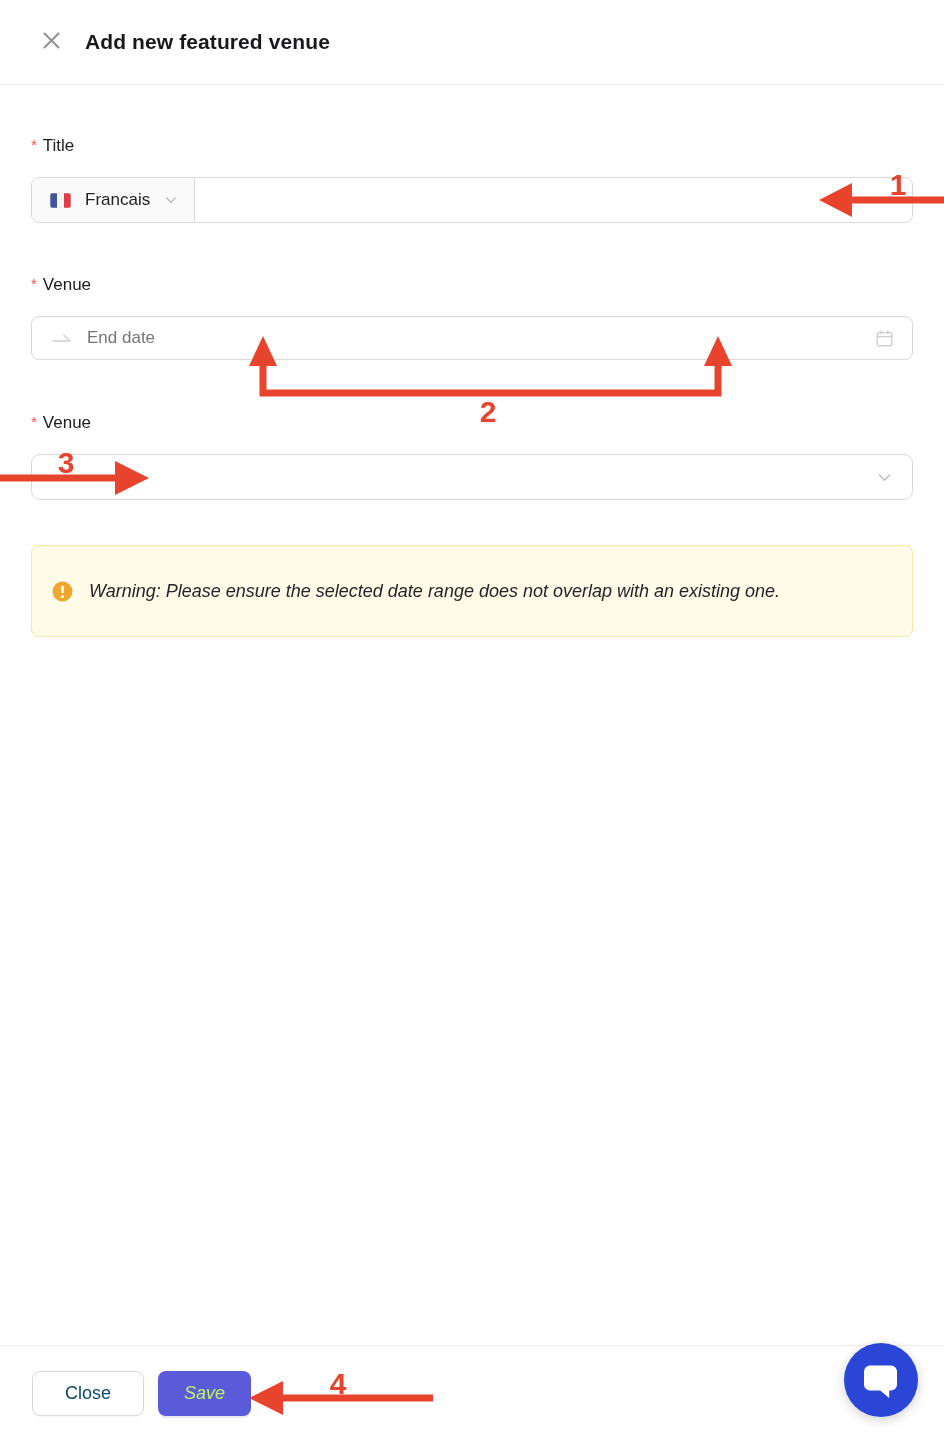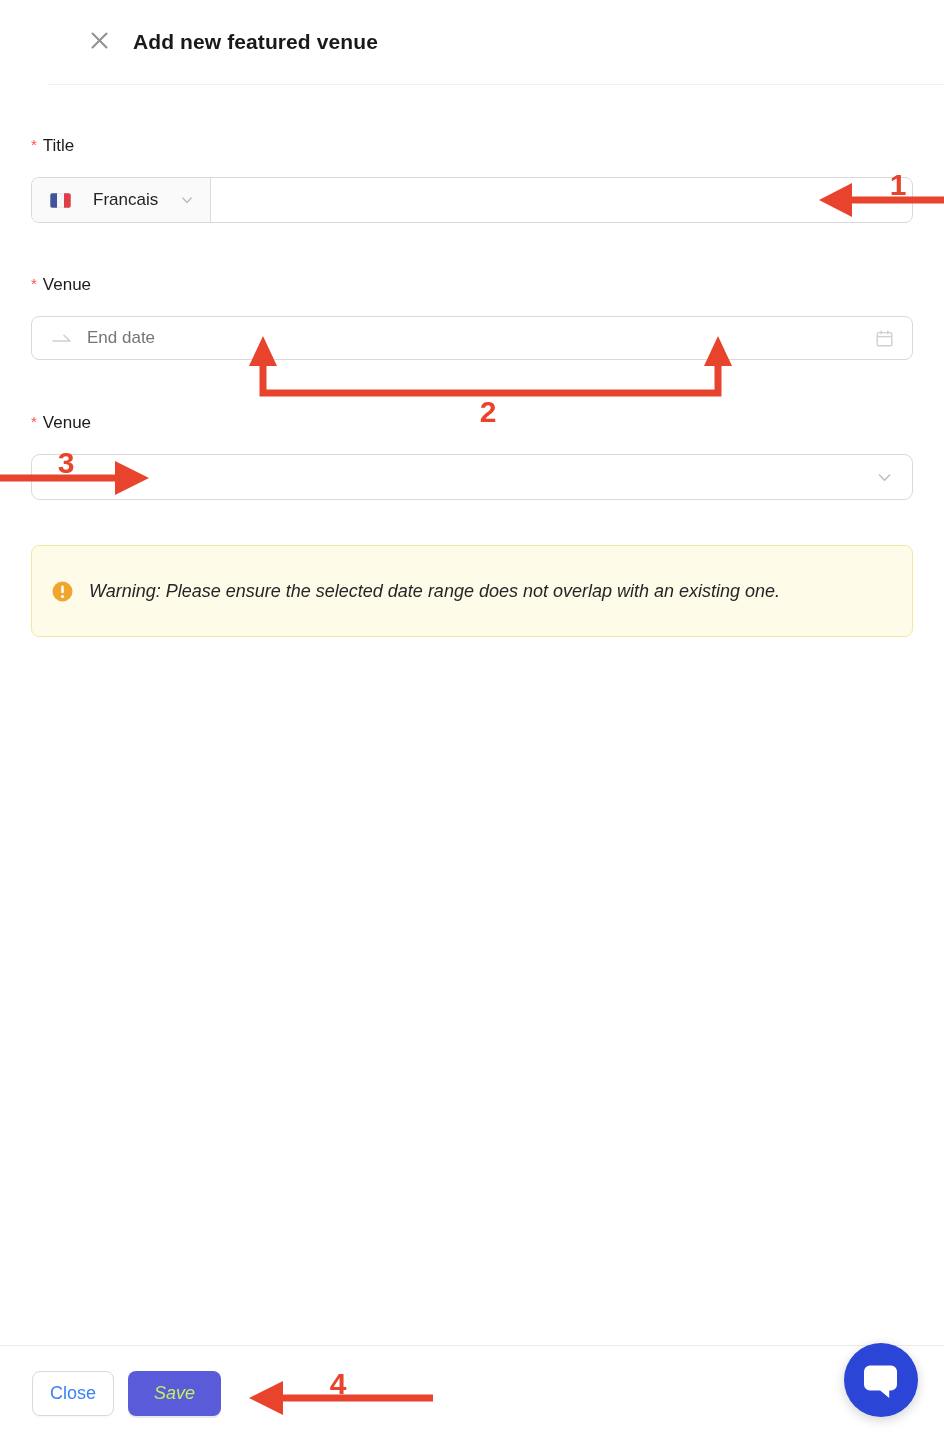--- a/index.html
+++ b/index.html
@@ -18,21 +18,20 @@
 
   
   .modal-header {
     height: 85px;
     display: flex;
     align-items: center;
     gap: 19px;
     padding: 0 28px 0 36px;
     border-bottom: 1px solid #f0f0f0;
     background: #fff;
-    margin-left: 48px;
   }
   .close-btn {
     width: 30px; height: 30px;
     display: flex; align-items: center; justify-content: center;
     background: transparent; border: none; cursor: pointer; padding: 0;
   }
   .page-title {
     font-size: 21px;
     font-weight: 700;
     color: #19191c;
@@ -59,21 +58,21 @@
     height: 46px;
     border: 1px solid #d9d9d9;
     border-radius: 8px;
     background: #fff;
     overflow: hidden;
     margin-bottom: 49px;
   }
   .lang-addon {
     display: flex;
     align-items: center;
-    gap: 22px;
+    gap: 14px;
     padding: 0 16px 0 18px;
     background: #fafafa;
     border-right: 1px solid #d9d9d9;
     cursor: pointer;
     flex: 0 0 auto;
   }
   .lang-label { font-size: 17px; color: #232326; }
   .text-input {
     flex: 1;
     border: none;
@@ -160,22 +159,22 @@
     font-size: 18px;
     font-family: inherit;
     cursor: pointer;
     display: inline-flex;
     align-items: center;
     justify-content: center;
   }
   .btn-default {
     background: #fff;
     border: 1px solid #d9d9d9;
-    color: #3b82f6;
-    padding: 0 17px;
+    color: #0c4a6e;
+    padding: 0 32px;
     box-shadow: 0 2px 0 rgba(0,0,0,0.02);
   }
   .btn-primary {
     background: #5a5bd8;
     border: none;
     color: #bef264;
     padding: 0 26px;
     box-shadow: 0 2px 0 rgba(35,35,120,0.10);
     font-style: italic;
   }

